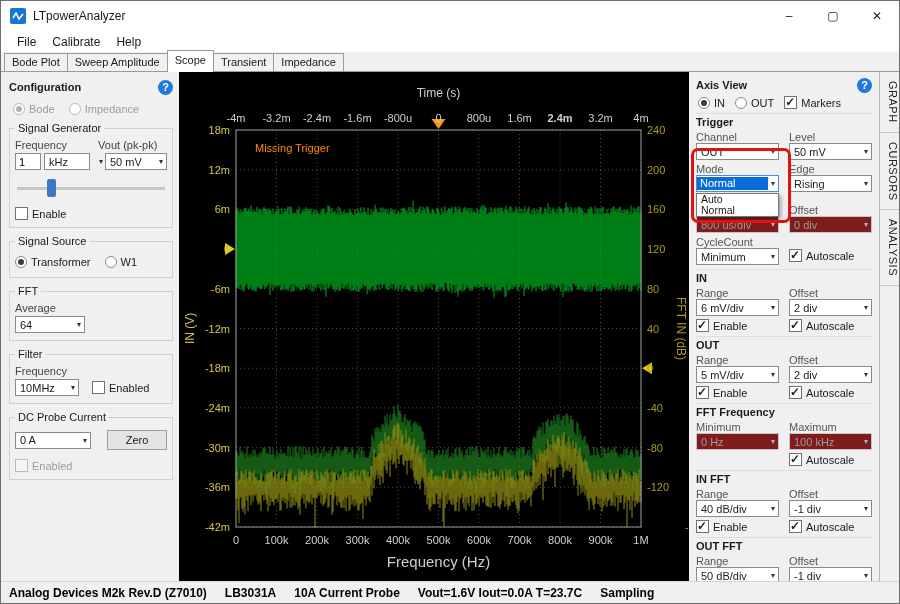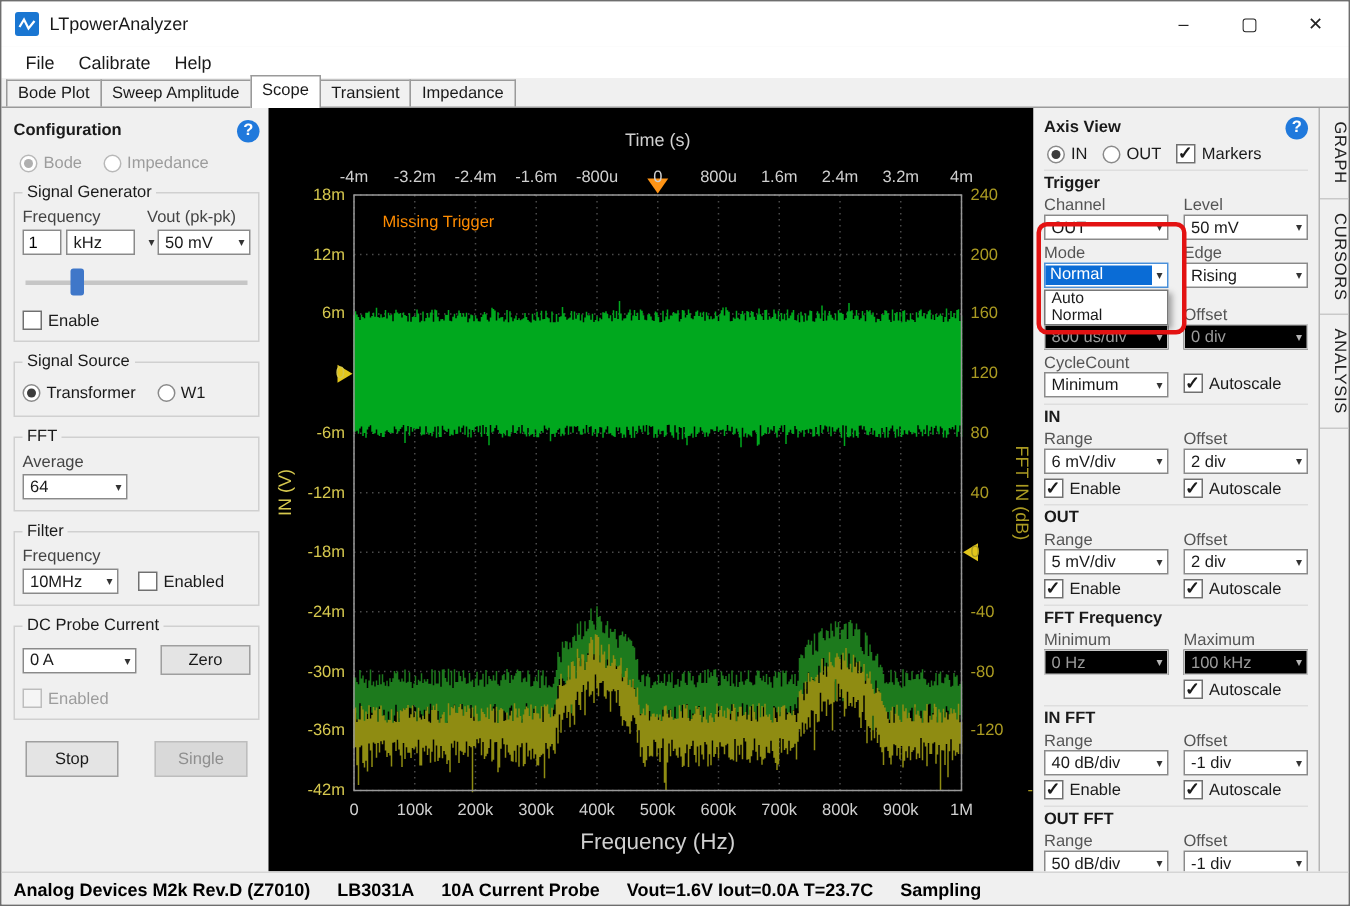--- a/index.html
+++ b/index.html
@@ -40,21 +40,21 @@
   .cb.checked::after { content:"✓"; position:absolute; left:0; top:-2px; font-size:12px; font-weight:bold; color:#1c1c1c; }
   .cb.disabled { border-color:#bdbdbd; background:#f5f5f5; }
   .group { border:1px solid #d0d0d0; position:relative; margin-top:13px; padding:10px 5px 7px; }
   .group-title { position:absolute; top:-7px; left:5px; background:#f0f0f0; padding:0 3px; font-weight:normal; }
   .flabel { color:#444; height:12px; display:inline-block; }
   .w1 { width:80px; }
   .sg-row { display:flex; gap:3px; margin-top:2px; align-items:center; }
   .text-input { width:26px; height:17px; border:1px solid #8a8a8a; background:#fff; font-size:11px; padding:0 3px; box-sizing:border-box; font-family:"Liberation Sans",sans-serif; }
   .combo { display:flex; align-items:center; justify-content:space-between; background:#fff; border:1px solid #8a8a8a; padding:0 3px 0 4px; height:17px; box-sizing:border-box; font-size:11px; }
   .combo .arrow { font-size:8px; color:#333; margin-left:3px; }
-  .combo.disabled { background:#000000; border-color:#c6c6c6; color:#9b9b9b; }
+  .combo.disabled { background:#7f1d1d; border-color:#c6c6c6; color:#9b9b9b; }
   .combo.disabled .arrow { color:#b5b5b5; }
   .w46 { width:46px;gap:28px; } .w62 { width:62px; } .w70 { width:70px; } .w64 { width:64px; } .w76 { width:76px; }
   .ml { margin-left:auto; }
   .slider { position:relative; height:22px; margin:7px 2px 0; }
   .slider-track { position:absolute; left:0; right:0; top:10px; height:3px; background:#c6c6c6; }
   .slider-thumb { position:absolute; left:30px; top:2px; width:9px; height:18px; background:#3f77c9; border-radius:2px; }
   .cb-row { display:flex; align-items:center; gap:5px; margin-top:8px; }
   .btn { height:20px; background:#e4e4e4; border:1px solid #9f9f9f; font-size:11px; display:flex; align-items:center; justify-content:center; box-sizing:border-box; }
   .btn.disabled { background:#d9d9d9; color:#8f8f8f; border-color:#bdbdbd; }
   .bottom-btns { display:flex; justify-content:space-between; margin:14px 8px 0; }
@@ -233,24 +233,20 @@
           <div class="btn ml" style="width:60px;">Zero</div>
         </div>
         <div class="cb-row" style="margin-top:9px;">
           <span class="cb-item">
             <span class="cb disabled"></span>
             <span class="dis">Enabled</span>
           </span>
         </div>
       </div>
 
-      <div class="bottom-btns">
-        <div class="btn">Stop</div>
-        <div class="btn disabled">Single</div>
-      </div>
     </div>
 
     <div class="scope">
       <div class="axis-top-label" style="color: rgb(208, 208, 208);">Time (s)</div>
       <div class="axis-left-label" style="color: rgb(214, 200, 78);">IN (V)</div>
       <div class="axis-right-label" style="color: rgb(171, 155, 34);">FFT IN (dB)</div>
       <div class="axis-bottom-label" style="color: rgb(208, 208, 208);">Frequency (Hz)</div>
       <div class="missing-trigger" style="color: rgb(255, 140, 0);">Missing Trigger</div>
       <svg id="scope-svg">
           <path d="M0 0V397M0 0H405M40.5 0V397M0 39.7H405M81 0V397M0 79.4H405M121.5 0V397M0 119.1H405M162 0V397M0 158.8H405M202.5 0V397M0 198.5H405M243 0V397M0 238.2H405M283.5 0V397M0 277.9H405M324 0V397M0 317.6H405M364.5 0V397M0 357.3H405M405 0V397M0 397H405" fill="none" stroke="#4a4a4a" stroke-width="1" stroke-dasharray="1 3"></path>
@@ -264,21 +260,21 @@
         </svg>
       <div id="tick-layer">
           <div class="tick" style="left: 35px; top: 40px; width: 44px; text-align: center; color: rgb(208, 208, 208);">-4m</div>
           <div class="tick" style="left: 75.5px; top: 40px; width: 44px; text-align: center; color: rgb(208, 208, 208);">-3.2m</div>
           <div class="tick" style="left: 116px; top: 40px; width: 44px; text-align: center; color: rgb(208, 208, 208);">-2.4m</div>
           <div class="tick" style="left: 156.5px; top: 40px; width: 44px; text-align: center; color: rgb(208, 208, 208);">-1.6m</div>
           <div class="tick" style="left: 197px; top: 40px; width: 44px; text-align: center; color: rgb(208, 208, 208);">-800u</div>
           <div class="tick" style="left: 237.5px; top: 40px; width: 44px; text-align: center; color: rgb(208, 208, 208);">0</div>
           <div class="tick" style="left: 278px; top: 40px; width: 44px; text-align: center; color: rgb(208, 208, 208);">800u</div>
           <div class="tick" style="left: 318.5px; top: 40px; width: 44px; text-align: center; color: rgb(208, 208, 208);">1.6m</div>
-          <div class="tick" style="left: 359px; top: 40px; width: 44px; text-align: center; color: rgb(208, 208, 208);">2.4m</div>
+          <div class="tick" style="left: 359px; top: 40px; width: 44px; text-align: center; color: rgb(208, 208, 208); font-weight: bold;">2.4m</div>
           <div class="tick" style="left: 399.5px; top: 40px; width: 44px; text-align: center; color: rgb(208, 208, 208);">3.2m</div>
           <div class="tick" style="left: 440px; top: 40px; width: 44px; text-align: center; color: rgb(208, 208, 208);">4m</div>
           <div class="tick" style="left: 35px; top: 462px; width: 44px; text-align: center; color: rgb(208, 208, 208);">0</div>
           <div class="tick" style="left: 75.5px; top: 462px; width: 44px; text-align: center; color: rgb(208, 208, 208);">100k</div>
           <div class="tick" style="left: 116px; top: 462px; width: 44px; text-align: center; color: rgb(208, 208, 208);">200k</div>
           <div class="tick" style="left: 156.5px; top: 462px; width: 44px; text-align: center; color: rgb(208, 208, 208);">300k</div>
           <div class="tick" style="left: 197px; top: 462px; width: 44px; text-align: center; color: rgb(208, 208, 208);">400k</div>
           <div class="tick" style="left: 237.5px; top: 462px; width: 44px; text-align: center; color: rgb(208, 208, 208);">500k</div>
           <div class="tick" style="left: 278px; top: 462px; width: 44px; text-align: center; color: rgb(208, 208, 208);">600k</div>
           <div class="tick" style="left: 318.5px; top: 462px; width: 44px; text-align: center; color: rgb(208, 208, 208);">700k</div>

